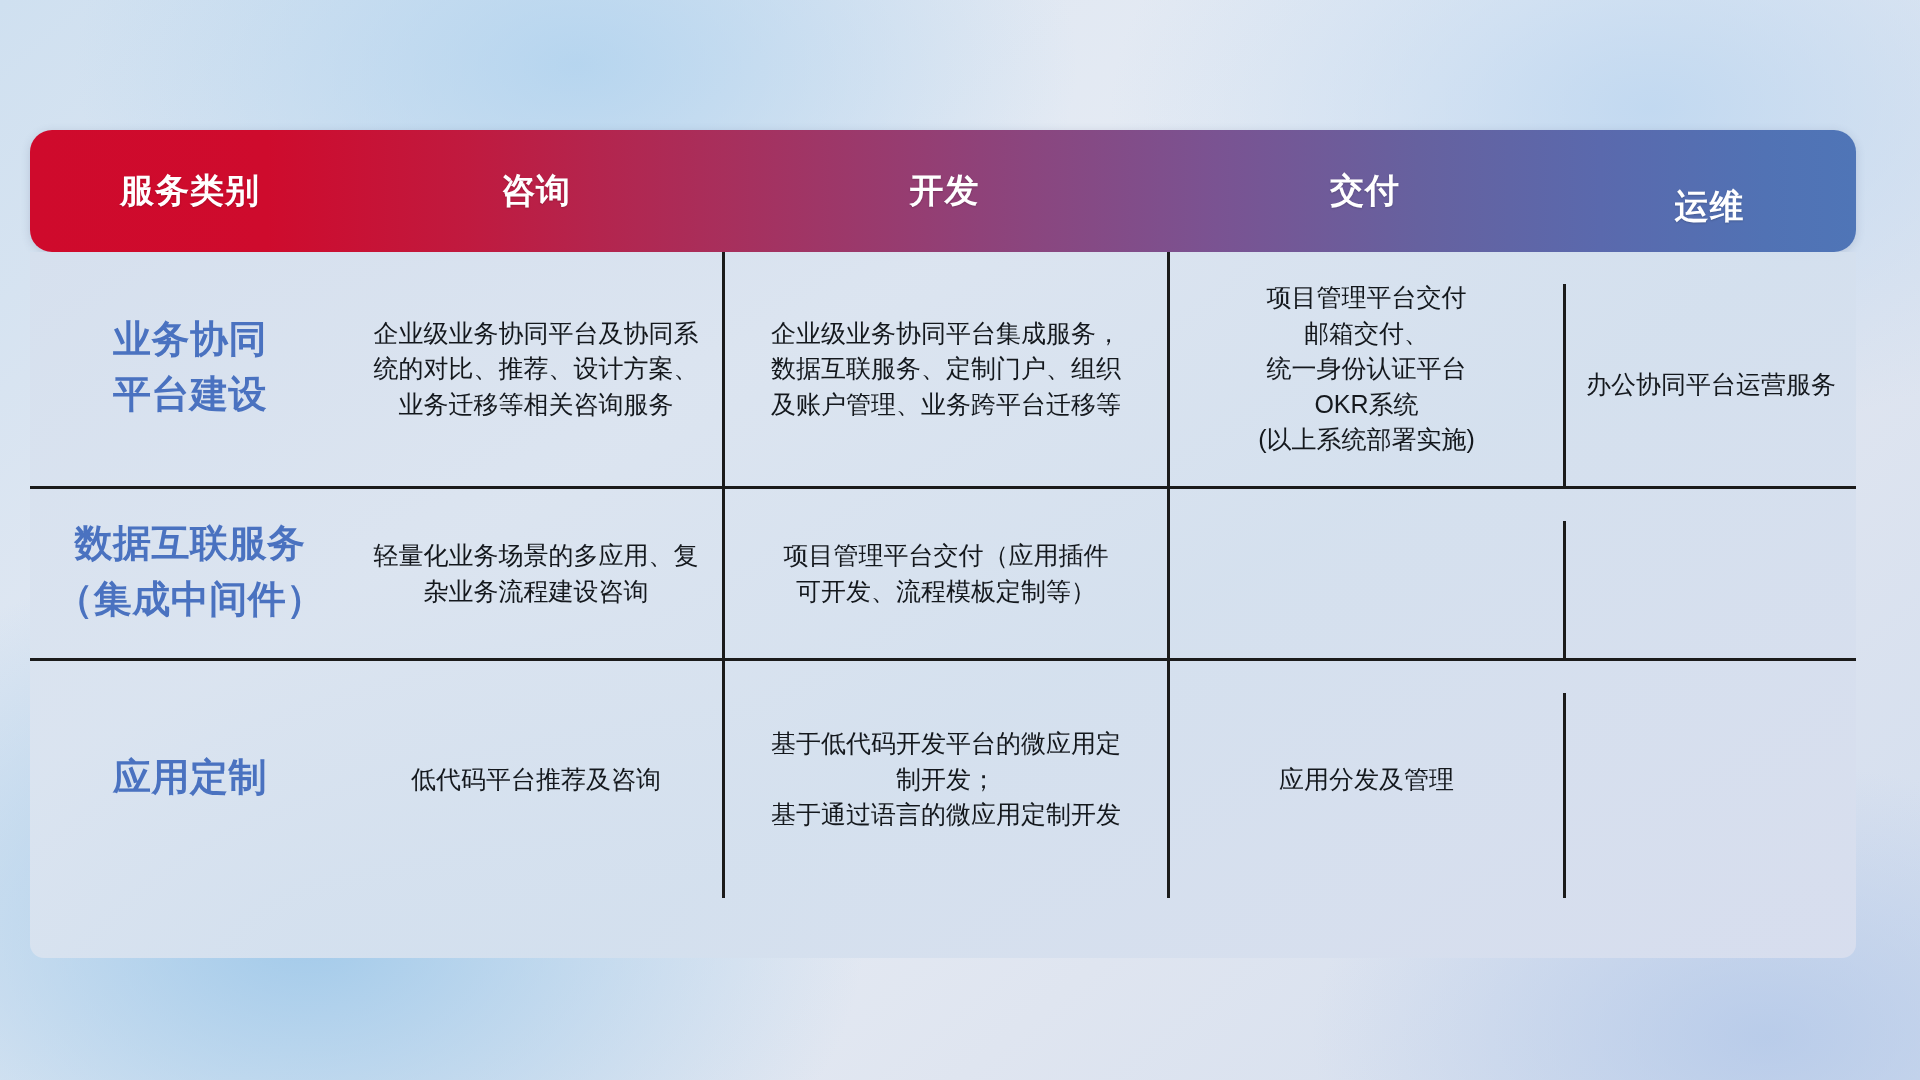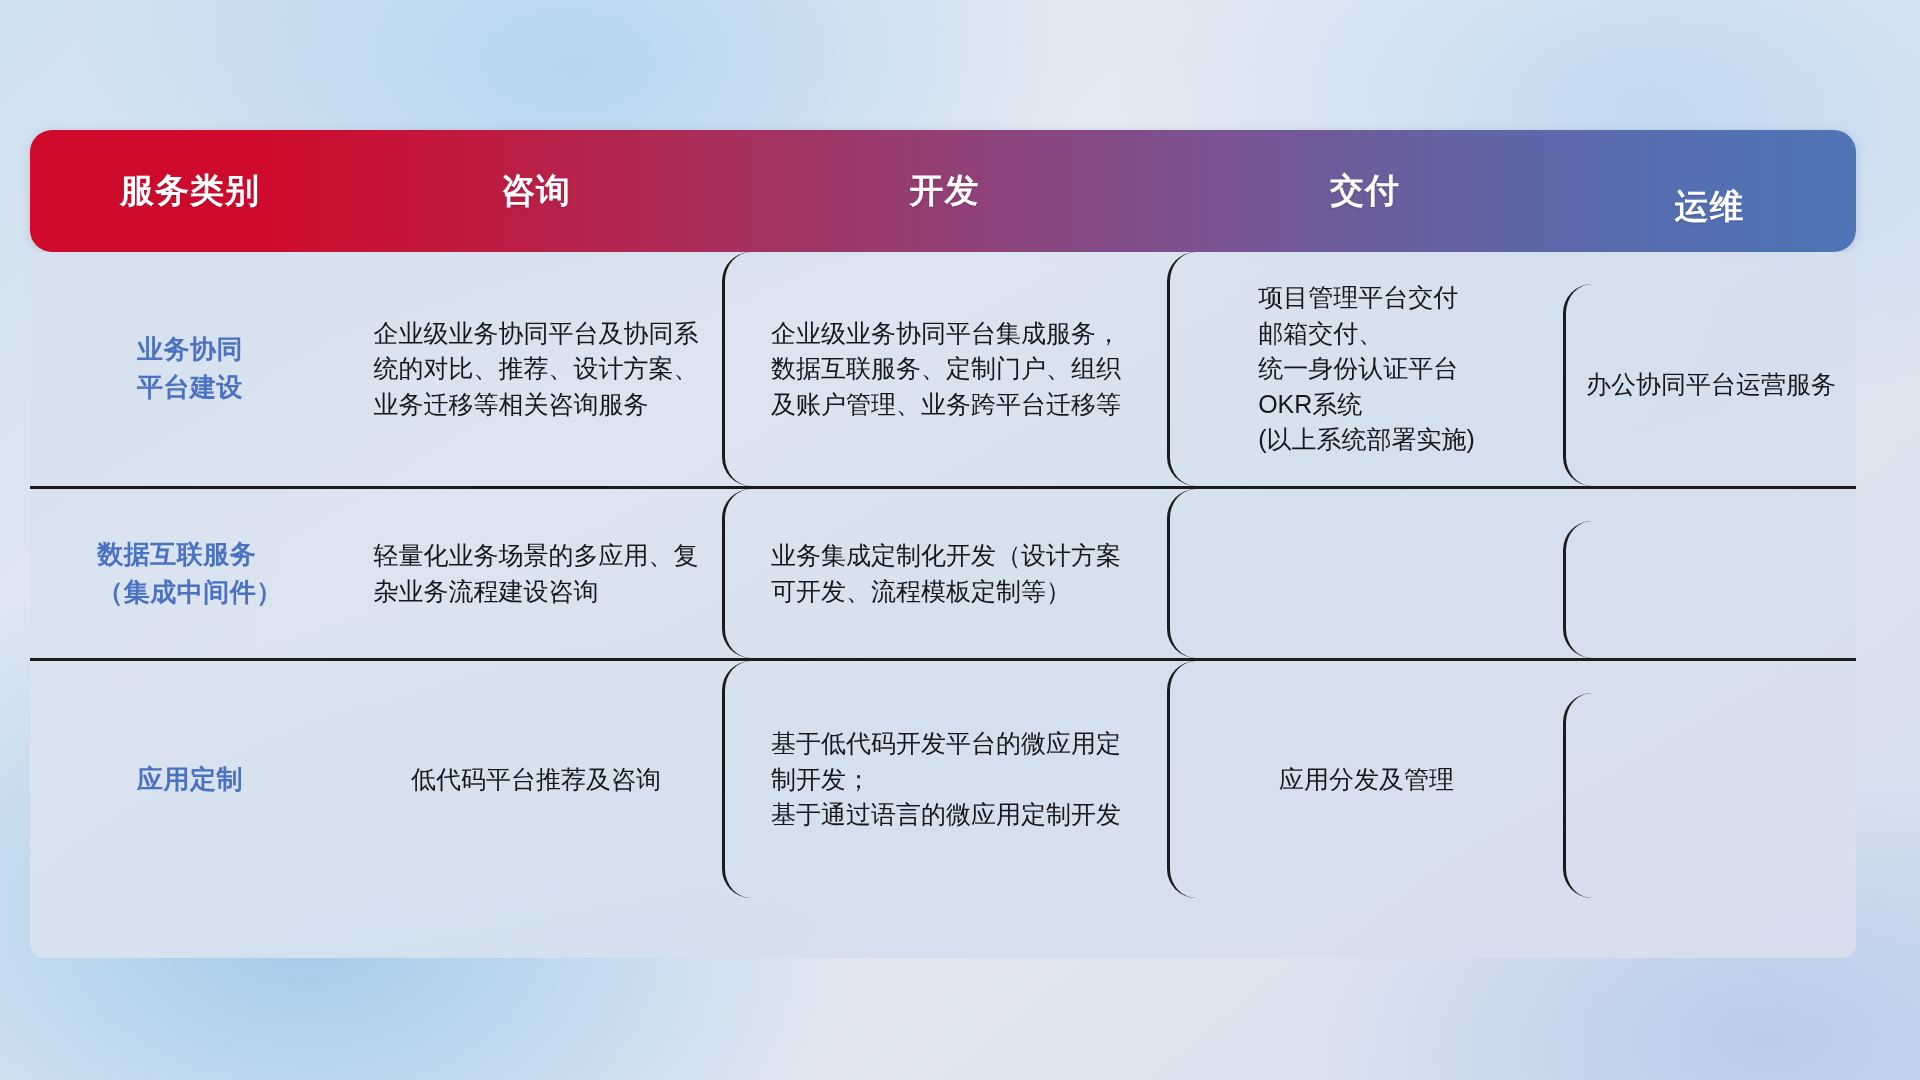--- a/index.html
+++ b/index.html
@@ -68,40 +68,39 @@
   }
   .trow.r1 { height: 237px; }
   .trow.r2 { height: 172px; }
   .trow.r3 { height: 237px; }
   .trow.r1, .trow.r2 { border-bottom: 3px solid #1b1b1b; }
 
   .tcell {
     display: flex;
     align-items: center;
     justify-content: center;
-    text-align: left;
+    text-align: center;
     padding: 18px 16px;
     font-size: 25px;
     line-height: 1.42;
     color: #14181d;
     white-space: pre-line;
-    border-radius: 29px;
   }
   .tcell.vline { border-left: 3px solid #1b1b1b; }
 
   .cat {
     color: #4a72c0;
     font-weight: bold;
-    font-size: 26px;
+    font-size: 38px;
     line-height: 1.45;
     letter-spacing: 0.5px;
   }
 
   
-  .c1 { width: 320px; }
+  .c1 { width: 320px; font-family: Liberation Mono, monospace; }
   .c2 { width: 372px; }
   .c3 { width: 445px; }
   .c4 { width: 396px; }
   .c5 { width: 293px; margin-top: 32px; }
 </style>
 </head>
 <body>
 
 <div id="table-wrap">
 
@@ -130,21 +129,21 @@
 OKR系统
 (以上系统部署实施)</div>
       <div class="tcell c5 vline">办公协同平台运营服务</div>
     </div>
 
     <div class="trow r2">
       <div class="tcell c1 cat">数据互联服务
 （集成中间件）</div>
       <div class="tcell c2">轻量化业务场景的多应用、复
 杂业务流程建设咨询</div>
-      <div class="tcell c3 vline">业务集成定制化开发（设计方案
+      <div class="tcell c3 vline">项目管理平台交付（应用插件
 可开发、流程模板定制等）</div>
       <div class="tcell c4 vline"></div>
       <div class="tcell c5 vline"></div>
     </div>
 
     <div class="trow r3">
       <div class="tcell c1 cat">应用定制</div>
       <div class="tcell c2">低代码平台推荐及咨询</div>
       <div class="tcell c3 vline">基于低代码开发平台的微应用定
 制开发；

